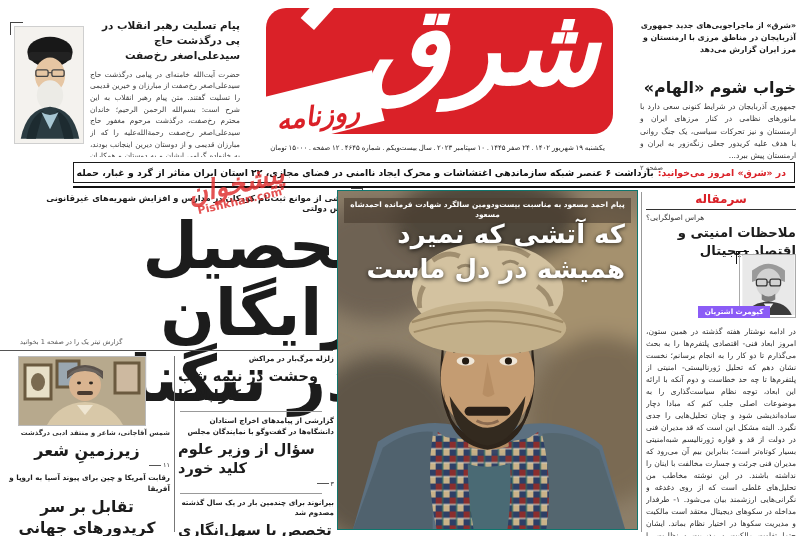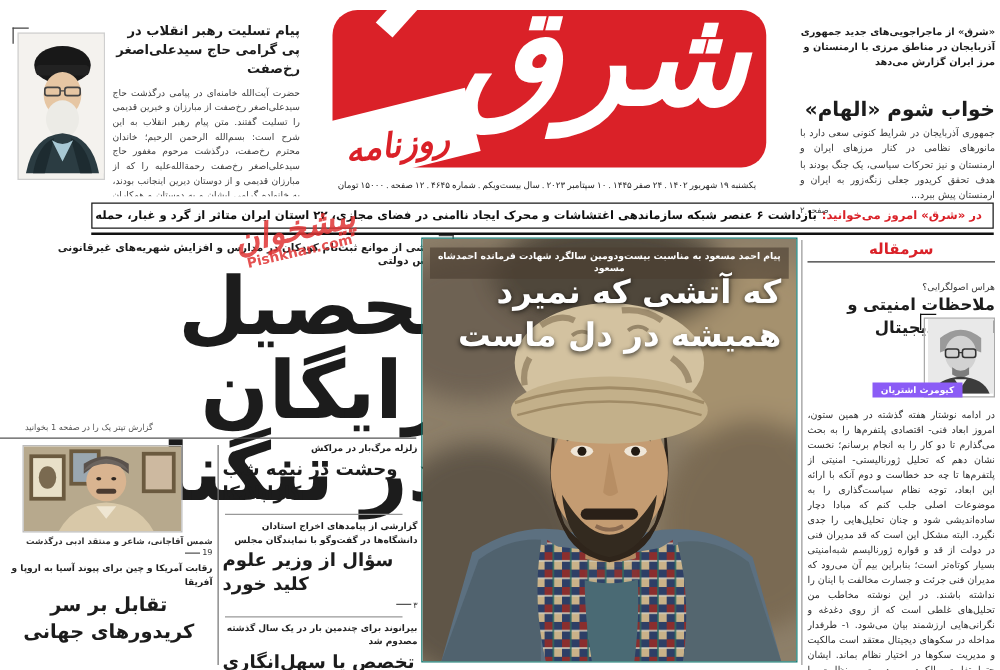--- a/index.html
+++ b/index.html
@@ -61,21 +61,21 @@
   .photo-story{left:337px;top:190px;width:301px;height:340px;border:1px solid #0f766e;box-sizing:border-box;overflow:hidden;}
   .ps-kicker{position:absolute;left:6px;right:6px;top:7px;background:rgba(75,62,48,.62);color:#fff;
              font-size:7.4px;font-weight:bold;text-align:center;padding:2px 3px;line-height:1.4;z-index:5;}
   .ps-headline{position:absolute;right:12px;top:26px;text-align:right;color:#fff;font-size:26px;font-weight:bold;
                line-height:1.35;z-index:5;text-shadow:0 1px 4px rgba(0,0,0,.75);}
   
   .vdiv2{left:641px;top:192px;width:1px;height:340px;background:#999;}
   .editorial{left:646px;top:192px;width:150px;height:344px;}
   .ed-label{font-size:12px;font-weight:bold;color:var(--red);text-align:center;letter-spacing:4px;}
   .ed-rule{height:1px;background:#333;margin-top:3px;}
-  .ed-kicker{font-size:7.4px;color:#333;text-align:right;margin-top:15px;}
+  .ed-kicker{font-size:7.4px;color:#333;text-align:left;margin-top:3px;}
   .ed-headline{font-size:13.2px;font-weight:bold;text-align:right;margin-top:2px;line-height:1.35;}
   .ed-photo{position:absolute;right:0;top:62px;width:55px;height:62px;border:1px solid #aaa;}
   .ed-photo .corner-tl{left:-4px;top:-4px;border-color:#111;}
   .ed-author{position:absolute;right:26px;top:114px;width:72px;height:12px;background:#8b5cf6;color:#fff;
              font-size:7.2px;font-weight:bold;text-align:center;line-height:12px;z-index:6;}
   .ed-body{position:absolute;left:0;right:0;top:134px;bottom:0;font-size:7.6px;line-height:1.58;
            text-align:justify;color:#2a2a2a;overflow:hidden;}
   :root{--red:#da2128;}
 </style>
 </head>
@@ -95,39 +95,39 @@
         <rect x="37" y="43" width="13" height="7" rx="2" fill="none" stroke="#444" stroke-width="1.4"></rect>
         <line x1="33" y1="46" x2="37" y2="46" stroke="#444" stroke-width="1.2"></line>
         <ellipse cx="35" cy="70" rx="14" ry="16" fill="#ecebe6"></ellipse>
         <path d="M4 116 Q10 84 35 82 Q60 84 66 116 Z" fill="#2b3c42"></path>
         <path d="M10 116 Q14 92 28 86 L20 116 Z" fill="#1d2b30"></path>
         <path d="M60 116 Q56 92 42 86 L50 116 Z" fill="#1d2b30"></path>
         <path d="M26 88 L35 106 L44 88 Q35 94 26 88" fill="#a8c8d4"></path>
       </svg>
     </div>
     <div class="cond-text">
-      <div class="cond-headline">پیام تسلیت رهبر انقلاب در پی گرامی حاج سیدعلی‌اصغر رخ‌صفت</div>
+      <div class="cond-headline">پیام تسلیت رهبر انقلاب در پی درگذشت حاج سیدعلی‌اصغر رخ‌صفت</div>
       <div class="cond-body">حضرت آیت‌الله خامنه‌ای در پیامی درگذشت حاج سیدعلی‌اصغر رخ‌صفت از مبارزان و خیرین قدیمی را تسلیت گفتند. متن پیام رهبر انقلاب به این شرح است: بسم‌الله الرحمن الرحیم؛ خاندان محترم رخ‌صفت، درگذشت مرحوم مغفور حاج سیدعلی‌اصغر رخ‌صفت رحمة‌الله‌علیه را که از مبارزان قدیمی و از دوستان دیرین اینجانب بودند، به خانواده گرامی ایشان و به دوستان و همکاران ایشان در امور خیر تسلیت عرض می‌کنم و قبولی خدمات و رحمت و مغفرت الهی را برای ایشان مسئلت می‌نمایم.</div>
     </div>
   </div>
 
   <div class="abs masthead">
     <div class="logo-box">
       <span class="logo-text">شرق</span>
       <span class="logo-slash"></span>
       <span class="logo-wedge"></span>
       <span class="rooznameh">روزنامه</span>
     </div>
     <div class="dateline">یکشنبه ۱۹ شهریور ۱۴۰۲ . ۲۴ صفر ۱۴۴۵ . ۱۰ سپتامبر ۲۰۲۳ . سال بیست‌ویکم . شماره ۴۶۴۵ . ۱۲ صفحه . ۱۵۰۰۰ تومان</div>
   </div>
 
   <div class="abs elham">
     <div class="elham-kicker">«شرق» از ماجراجویی‌های جدید جمهوری آذربایجان در مناطق مرزی با ارمنستان و مرز ایران گزارش می‌دهد</div>
     <div class="elham-headline">خواب شوم «الهام»</div>
-    <div class="elham-body">جمهوری آذربایجان در شرایط کنونی سعی دارد با مانورهای نظامی در کنار مرزهای ایران و ارمنستان و نیز تحرکات سیاسی، یک جنگ بودند با هدف تحقق کریدور جعلی زنگه‌زور به ایران و ارمنستان پیش ببرد...</div>
+    <div class="elham-body">جمهوری آذربایجان در شرایط کنونی سعی دارد با مانورهای نظامی در کنار مرزهای ایران و ارمنستان و نیز تحرکات سیاسی، یک جنگ روانی با هدف علیه کریدور جعلی زنگه‌زور به ایران و ارمنستان پیش ببرد...</div>
     <div class="elham-page">صفحه ۲</div>
   </div>
 
   <div class="abs ticker">
     <span class="ticker-label">در «شرق» امروز می‌خوانید:</span>
     <span class="ticker-text">بازداشت ۶ عنصر شبکه سازماندهی اغتشاشات و محرک ایجاد ناامنی در فضای مجازی، ۲۲ استان ایران متاثر از گرد و غبار، حمله به سفارت جمهوری اسلامی ایران در پاریس</span>
   </div>
   <div class="abs header-rule"></div>
 
   <div class="abs watermark">
@@ -176,21 +176,22 @@
       <path d="M48 22 Q66 6 84 22 L84 14 Q66 2 48 14 Z" fill="#5a524c"></path>
       <ellipse cx="66" cy="28" rx="16" ry="16" fill="#d9b490"></ellipse>
       <path d="M48 20 Q66 8 84 20 Q80 12 66 10 Q52 12 48 20" fill="#6b645e"></path>
       <ellipse cx="60" cy="26" rx="2" ry="1.4" fill="#2e2620"></ellipse>
       <ellipse cx="72" cy="26" rx="2" ry="1.4" fill="#2e2620"></ellipse>
       <rect x="58" y="34" width="16" height="4" rx="2" fill="#4a3a30"></rect>
       <path d="M28 68 Q40 46 66 45 Q92 46 104 68 Z" fill="#d8c8a8"></path>
       <path d="M58 48 L66 58 L74 48 Z" fill="#efe6d2"></path>
     </svg>
     <div class="agh-caption">شمس آقاجانی، شاعر و منتقد ادبی درگذشت</div>
-    <div class="pmark">19</div>
+    <div class="culture-headline">زیرزمینِ شعر</div>
+    <div class="pmark">۱۱</div>
     <div class="brief-kicker" style="margin-top:4px;">رقابت آمریکا و چین برای پیوند آسیا به اروپا و آفریقا</div>
     <div class="brief-headline" style="font-size:15.5px;text-align:center;">تقابل بر سر کریدورهای جهانی</div>
 
   </div>
 
   <div class="abs photo-story">
     <svg width="299" height="338" viewBox="0 0 300 340" preserveAspectRatio="xMidYMid slice">
       <defs>
         <filter id="bgblur" x="-30%" y="-30%" width="160%" height="160%">
             <feGaussianBlur stdDeviation="10"></feGaussianBlur>

